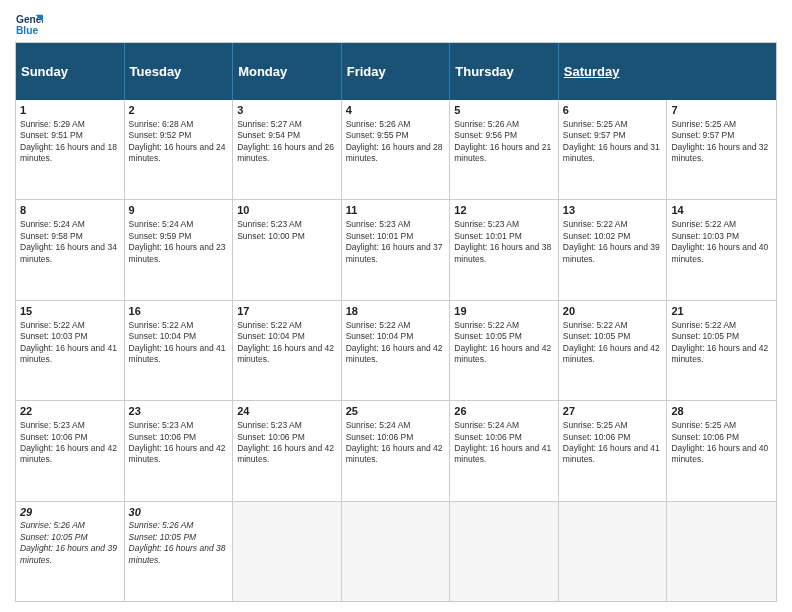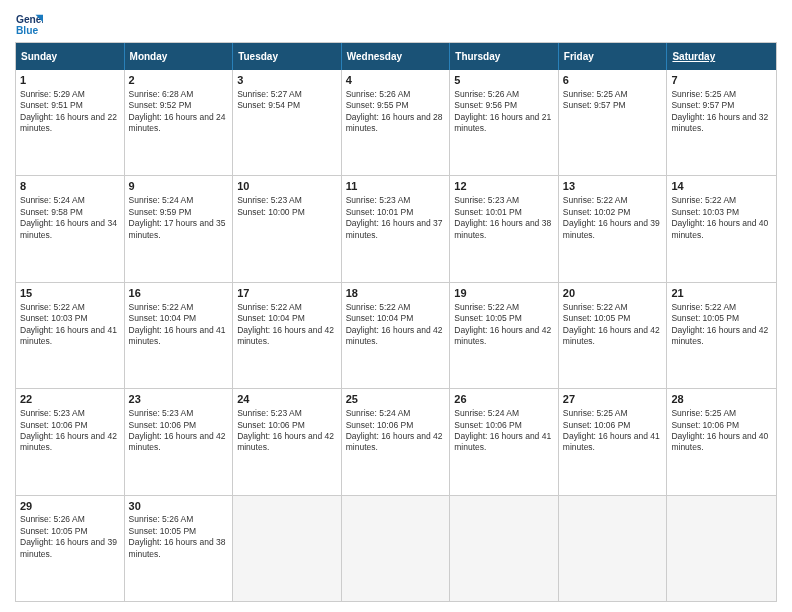--- a/index.html
+++ b/index.html
@@ -50,39 +50,39 @@
       flex-direction: column;
       border: 1px solid #ccc;
     }
     .cal-header {
       display: grid;
       grid-template-columns: repeat(7, 1fr);
       background: #1a5276;
     }
     .cal-header-cell {
       color: #fff;
-      font-size: 10px;
+      font-size: 13px;
       font-weight: bold;
       text-align: left;
-      padding: 8px 5px;
+      padding: 21px 5px;
       border-right: 1px solid #2980b9;
     }
     .cal-header-cell:last-child { border-right: none; text-decoration: underline; }
     .cal-body {
       flex: 1;
       display: flex;
       flex-direction: column;
     }
     .cal-row {
       display: grid;
       grid-template-columns: repeat(7, 1fr);
       flex: 1;
       border-bottom: 1px solid #ccc;
     }
-    .cal-row:last-child { border-bottom: none; }
+    .cal-row:last-child { border-bottom: none; font-style: italic; }
     .cal-cell {
       border-right: 1px solid #ccc;
       padding: 3px 4px;
       font-size: 8.5px;
       color: #333;
       vertical-align: top;
       background: #fff;
       line-height: 1.35;
     }
     .cal-cell:last-child { border-right: none; }
@@ -113,40 +113,39 @@
     </div>
     <div class="title-block">
       <div class="month-title"></div>
       <div class="location-title"></div>
     </div>
   </div>
 
   <div class="calendar">
     <div class="cal-header">
     <div class="cal-header-cell">Sunday</div>
+        <div class="cal-header-cell">Tuesday</div>
         <div class="cal-header-cell">Monday</div>
-        <div class="cal-header-cell">Tuesday</div>
-        <div class="cal-header-cell">Wednesday</div>
+        <div class="cal-header-cell">Friday</div>
         <div class="cal-header-cell">Thursday</div>
-        <div class="cal-header-cell">Friday</div>
         <div class="cal-header-cell">Saturday</div>
       </div>
     <div class="cal-body">
     <div class="cal-row">
-          <div class="cal-cell"><span class="day-num">1</span><span>Sunrise: 5:29 AM</span><br><span>Sunset: 9:51 PM</span><br><span>Daylight: 16 hours and 22 minutes.</span></div>
+          <div class="cal-cell"><span class="day-num">1</span><span>Sunrise: 5:29 AM</span><br><span>Sunset: 9:51 PM</span><br><span>Daylight: 16 hours and 18 minutes.</span></div>
           <div class="cal-cell"><span class="day-num">2</span><span>Sunrise: 6:28 AM</span><br><span>Sunset: 9:52 PM</span><br><span>Daylight: 16 hours and 24 minutes.</span></div>
-          <div class="cal-cell"><span class="day-num">3</span><span>Sunrise: 5:27 AM</span><br><span>Sunset: 9:54 PM</span><br></div>
+          <div class="cal-cell"><span class="day-num">3</span><span>Sunrise: 5:27 AM</span><br><span>Sunset: 9:54 PM</span><br><span>Daylight: 16 hours and 26 minutes.</span></div>
           <div class="cal-cell"><span class="day-num">4</span><span>Sunrise: 5:26 AM</span><br><span>Sunset: 9:55 PM</span><br><span>Daylight: 16 hours and 28 minutes.</span></div>
           <div class="cal-cell"><span class="day-num">5</span><span>Sunrise: 5:26 AM</span><br><span>Sunset: 9:56 PM</span><br><span>Daylight: 16 hours and 21 minutes.</span></div>
-          <div class="cal-cell"><span class="day-num">6</span><span>Sunrise: 5:25 AM</span><br><span>Sunset: 9:57 PM</span><br></div>
+          <div class="cal-cell"><span class="day-num">6</span><span>Sunrise: 5:25 AM</span><br><span>Sunset: 9:57 PM</span><br><span>Daylight: 16 hours and 31 minutes.</span></div>
           <div class="cal-cell"><span class="day-num">7</span><span>Sunrise: 5:25 AM</span><br><span>Sunset: 9:57 PM</span><br><span>Daylight: 16 hours and 32 minutes.</span></div>
         </div>
         <div class="cal-row">
           <div class="cal-cell"><span class="day-num">8</span><span>Sunrise: 5:24 AM</span><br><span>Sunset: 9:58 PM</span><br><span>Daylight: 16 hours and 34 minutes.</span></div>
-          <div class="cal-cell"><span class="day-num">9</span><span>Sunrise: 5:24 AM</span><br><span>Sunset: 9:59 PM</span><br><span>Daylight: 17 hours and 35 minutes.</span></div>
+          <div class="cal-cell"><span class="day-num">9</span><span>Sunrise: 5:24 AM</span><br><span>Sunset: 9:59 PM</span><br><span>Daylight: 16 hours and 23 minutes.</span></div>
           <div class="cal-cell"><span class="day-num">10</span><span>Sunrise: 5:23 AM</span><br><span>Sunset: 10:00 PM</span><br></div>
           <div class="cal-cell"><span class="day-num">11</span><span>Sunrise: 5:23 AM</span><br><span>Sunset: 10:01 PM</span><br><span>Daylight: 16 hours and 37 minutes.</span></div>
           <div class="cal-cell"><span class="day-num">12</span><span>Sunrise: 5:23 AM</span><br><span>Sunset: 10:01 PM</span><br><span>Daylight: 16 hours and 38 minutes.</span></div>
           <div class="cal-cell"><span class="day-num">13</span><span>Sunrise: 5:22 AM</span><br><span>Sunset: 10:02 PM</span><br><span>Daylight: 16 hours and 39 minutes.</span></div>
           <div class="cal-cell"><span class="day-num">14</span><span>Sunrise: 5:22 AM</span><br><span>Sunset: 10:03 PM</span><br><span>Daylight: 16 hours and 40 minutes.</span></div>
         </div>
         <div class="cal-row">
           <div class="cal-cell"><span class="day-num">15</span><span>Sunrise: 5:22 AM</span><br><span>Sunset: 10:03 PM</span><br><span>Daylight: 16 hours and 41 minutes.</span></div>
           <div class="cal-cell"><span class="day-num">16</span><span>Sunrise: 5:22 AM</span><br><span>Sunset: 10:04 PM</span><br><span>Daylight: 16 hours and 41 minutes.</span></div>
           <div class="cal-cell"><span class="day-num">17</span><span>Sunrise: 5:22 AM</span><br><span>Sunset: 10:04 PM</span><br><span>Daylight: 16 hours and 42 minutes.</span></div>

